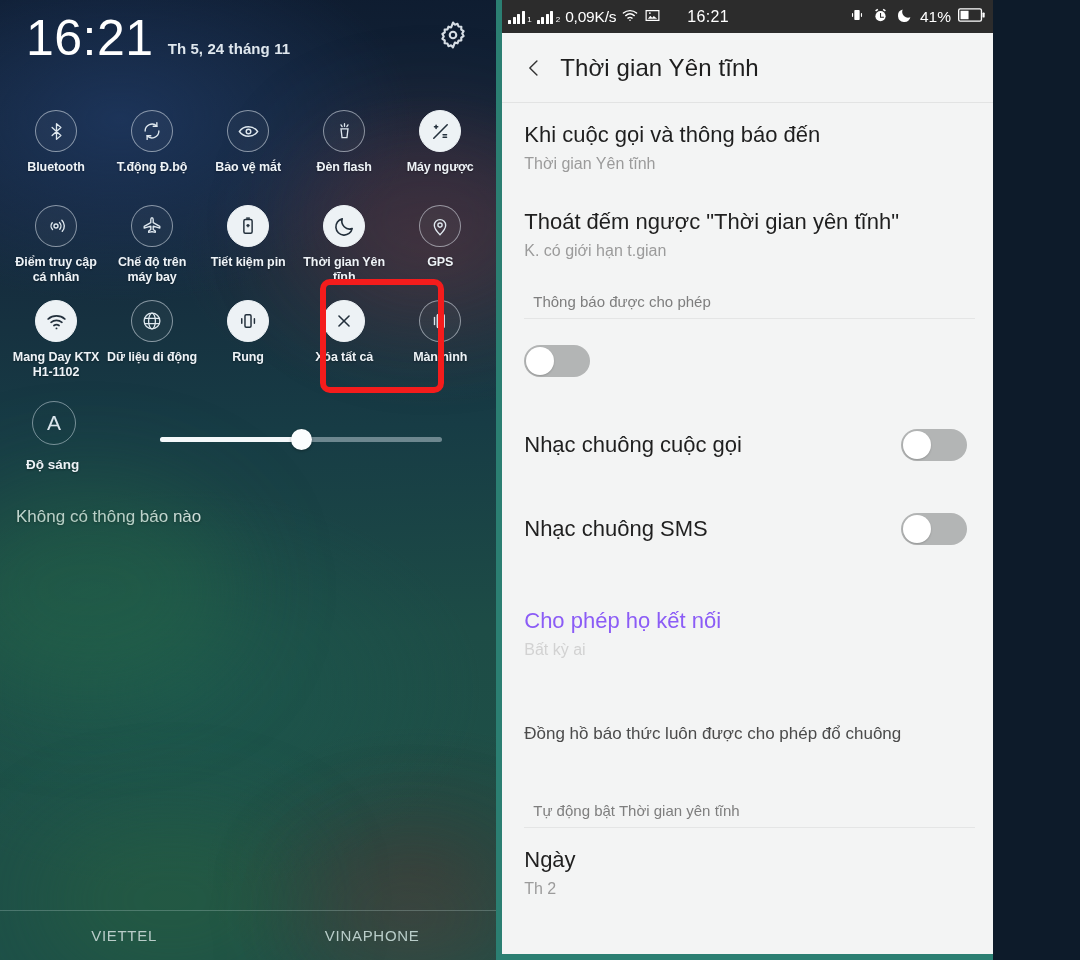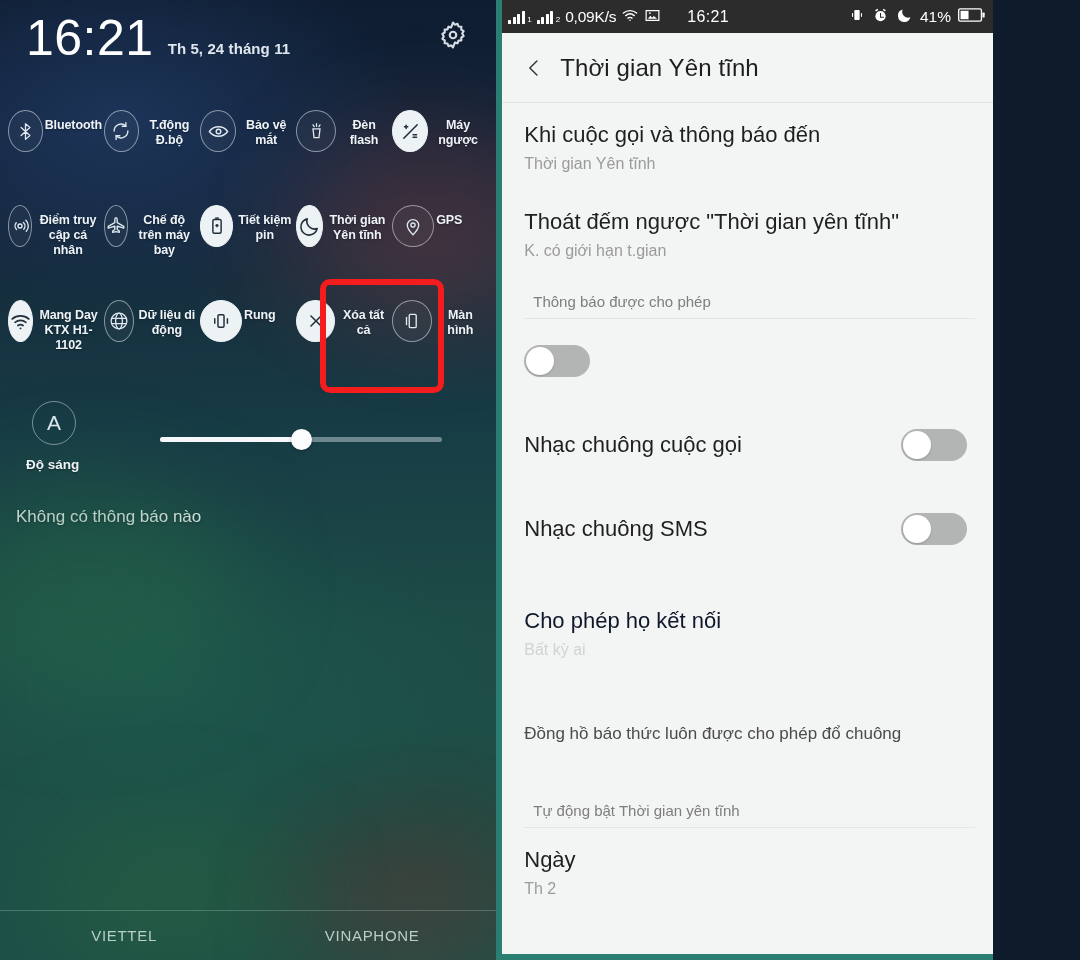--- a/index.html
+++ b/index.html
@@ -38,21 +38,21 @@
   .gear-btn {
     position: absolute; top: 18px; right: 26px;
     width: 34px; height: 34px; opacity: .92;
   }
 
   
   .tiles { position: relative; padding: 4px 8px 0 8px; }
   .tile-row { display: flex; }
   .tile {
     flex: 1 1 0; min-width: 0;
-    display: flex; flex-direction: row; 
+    display: flex; flex-direction: column; align-items: center;
     padding-top: 10px; height: 95px;
   }
   .tile-ico {
     width: 42px; height: 42px; border-radius: 50%;
     display: flex; align-items: center; justify-content: center;
     border: 1.4px solid rgba(224,232,238,.55);
     background: rgba(255,255,255,.035);
   }
   .tile-ico.on {
     background: #edf2f5; border-color: #edf2f5;
@@ -152,21 +152,21 @@
 
   .list { position: relative; }
   .row {
     padding: 18px 26px 16px 22px;
     position: relative;
     display: flex; align-items: center;
   }
   .row-txt { flex: 1 1 auto; min-width: 0; }
   .row-title { font-size: 22px; color: #1f1f1f; font-weight: 400; line-height: 28px; }
   .row-sub { font-size: 16px; color: #9b9b9b; margin-top: 5px; line-height: 20px; }
-  .row.dim .row-title { color: #0f172a; }
+  .row.dim .row-title { color: #8b5cf6; }
   .row.dim .row-sub { color: #d2d2d2; }
 
   .section-head {
     padding: 16px 22px 8px 22px;
     font-size: 15px; color: #7e7e7e; margin-left: 9px;
   }
   .divider { height: 1px; background: #e4e5e5; margin: 0 18px 0 22px; }
 
   .toggle-row { padding: 26px 26px 26px 22px; }
   .toggle {

